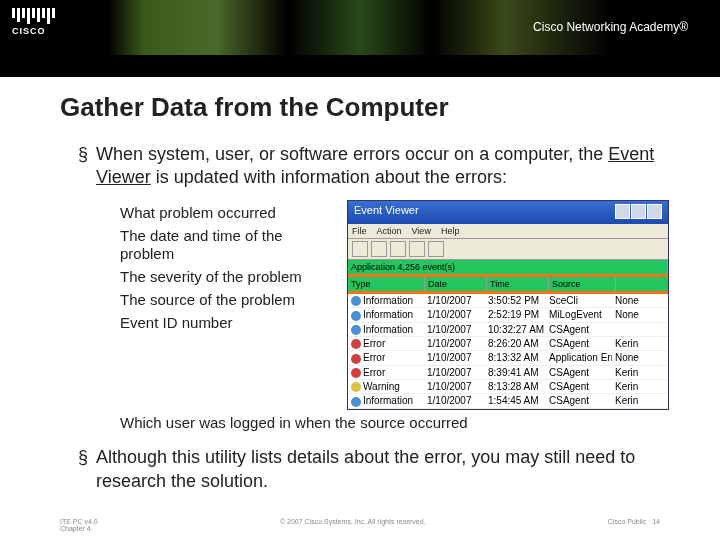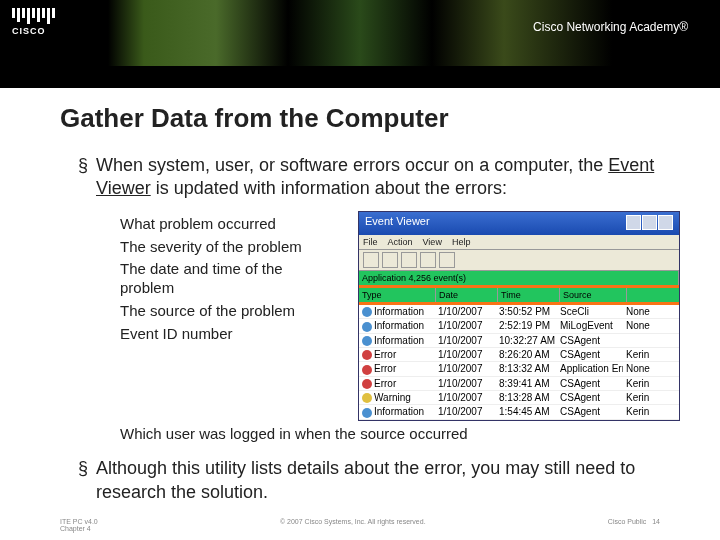--- a/index.html
+++ b/index.html
@@ -1,37 +1,37 @@
 <!DOCTYPE html>
 <html><head>
 <meta charset="utf-8">
 <style>
 body{margin:0;width:720px;height:540px;font-family:Arial,sans-serif;background:#fff;overflow:hidden}
-.banner{height:66px;background:linear-gradient(90deg,#000 0%,#000 15%,#3a5a1a 20%,#4a6a2a 30%,#000 40%,#2a4a1a 50%,#000 60%,#3a4a1a 70%,#000 85%,#000 100%);position:relative}
+.banner{height:55px;background:linear-gradient(90deg,#000 0%,#000 15%,#3a5a1a 20%,#4a6a2a 30%,#000 40%,#2a4a1a 50%,#000 60%,#3a4a1a 70%,#000 85%,#000 100%);position:relative}
 .logo{position:absolute;left:12px;top:8px;color:#fff;font-size:9px;font-weight:bold;letter-spacing:1px}
 .logo-bars{display:flex;gap:2px;margin-bottom:2px}
 .logo-bars span{width:3px;background:#fff;display:inline-block}
 .logo-bars span:nth-child(1){height:10px}
 .logo-bars span:nth-child(2){height:14px}
 .logo-bars span:nth-child(3){height:10px}
 .logo-bars span:nth-child(4){height:16px}
 .logo-bars span:nth-child(5){height:10px}
 .logo-bars span:nth-child(6){height:14px}
 .logo-bars span:nth-child(7){height:10px}
 .logo-bars span:nth-child(8){height:16px}
 .logo-bars span:nth-child(9){height:10px}
 .academy{position:absolute;right:32px;top:20px;color:#fff;font-size:12px}
 .blackbar{height:22px;background:#000}
 .content{padding:15px 50px 0 60px}
 h1{font-size:26px;font-weight:bold;color:#222;margin:0 0 20px 0}
 .bullet{font-size:18px;color:#222;margin:0 0 10px 18px;position:relative;padding-left:18px;line-height:1.3}
 .bullet:before{content:"§";position:absolute;left:0;top:0}
 .evlink{text-decoration:underline}
 .sub{font-size:15px;color:#222;margin:4px 0 4px 60px;line-height:1.25}
-.cols{display:flex;gap:28px}
+.cols{display:flex;gap:17px}
 .textcol{flex:0 0 270px}
 .figcol{flex:1}
 .evwin{border:1px solid #336;font-size:9px;width:320px}
 .evtitle{background:linear-gradient(#3a6ed0,#1a4ab0);color:#fff;padding:3px 6px;font-size:11px;display:flex;justify-content:space-between}
 .evtitle-btns span{display:inline-block;width:13px;height:13px;background:#d0d8e8;border:1px solid #fff;margin-left:1px}
 .evmenu{background:#ece9d8;padding:2px 4px;color:#222;border-bottom:1px solid #999}
 .evmenu span{margin-right:10px}
 .evtb{background:#ece9d8;padding:2px 4px;border-bottom:1px solid #999;display:flex;gap:3px}
 .evtb span{width:14px;height:14px;border:1px solid #999;display:inline-block}
 .evbody{display:flex;background:#fff}
@@ -74,22 +74,22 @@
 
 <div class="content">
   <h1>Gather Data from the Computer</h1>
   <div class="bullet">
     <span>When system, user, or software errors occur on a computer, the </span><span class="evlink">Event Viewer</span><span> is updated with information about the errors:</span>
   </div>
 
   <div class="cols">
     <div class="textcol">
       <div class="sub">What problem occurred</div>
+      <div class="sub">The date and time of the problem</div>
       <div class="sub">The severity of the problem</div>
-      <div class="sub">The date and time of the problem</div>
       <div class="sub">The source of the problem</div>
       <div class="sub">Event ID number</div>
     </div>
     <div class="figcol">
       <div class="evwin">
         <div class="evtitle">
           <span>Event Viewer</span>
           <span class="evtitle-btns"><span></span><span></span><span></span></span>
         </div>
         <div class="evmenu">

